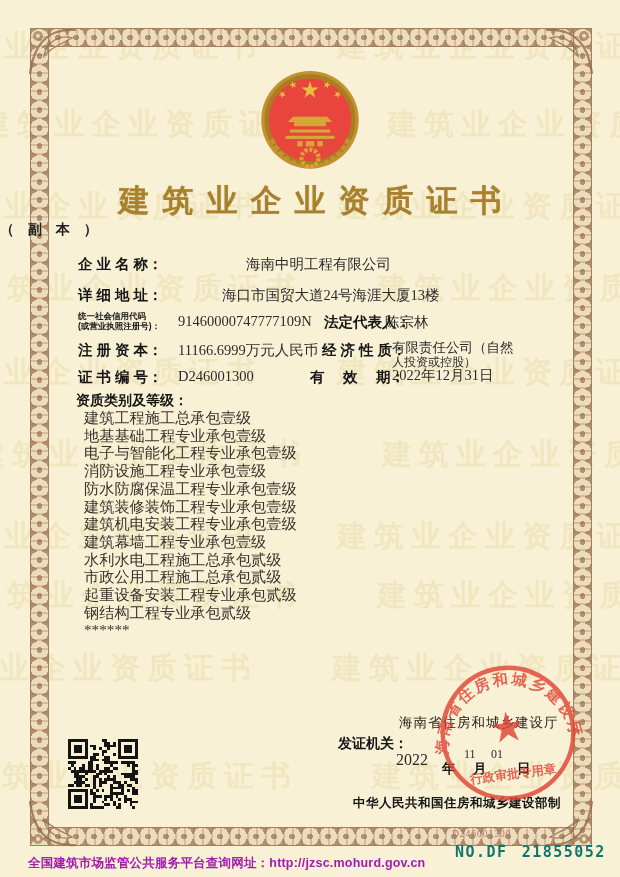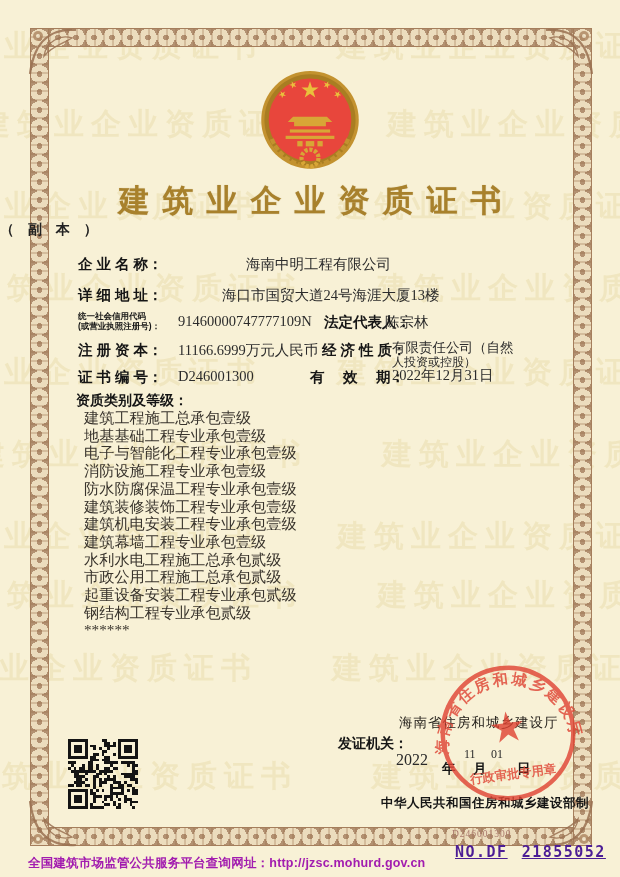--- a/index.html
+++ b/index.html
@@ -46,21 +46,21 @@
   .qual-list div{font-family:"Liberation Serif", serif;color:#38332c;font-size:15.2px;line-height:17.7px;white-space:nowrap;}
 
   .issue-auth{font-size:13.5px;color:#24201b;letter-spacing:1px;}
   .issue-lbl{font-size:14px;}
   .date-num{font-size:16px;color:#2a2a2a;}
   .date-unit{font-family:"Liberation Sans", sans-serif;font-weight:bold;font-size:13.5px;color:#151515;}
   .made-by{font-family:"Liberation Sans", sans-serif;font-weight:bold;font-size:12.5px;color:#151515;letter-spacing:.5px;}
 
   .seal{position:absolute;left:424px;top:649px;width:168px;height:168px;opacity:.88;pointer-events:none;}
   .faint-serial{font-size:9.5px;color:#ab7a6d;letter-spacing:1px;font-family:"Liberation Serif", serif;}
-  .serial{font-family:"DejaVu Sans Mono", monospace;font-weight:bold;font-size:15px;color:#4c1d95;letter-spacing:1.5px;text-decoration:underline;}
+  .serial{font-family:"DejaVu Sans Mono", monospace;font-weight:bold;font-size:15px;color:#0f766e;letter-spacing:1.5px;}
   .query{font-family:"Liberation Sans", sans-serif;font-weight:bold;font-size:12.5px;color:#a21caf;letter-spacing:.2px;}
 
   .qr{position:absolute;left:68px;top:739px;width:70px;height:70px;}
 </style>
 </head>
 <body>
 
 <div class="page">
 
   <div class="wm" style="left:-70px;top:26px;">建筑业企业资质证书　　建筑业企业资质证书　　建筑业企业资质证书</div>
@@ -195,21 +195,21 @@
   </div>
 
   <div class="abs val issue-auth" style="left:399px;top:714px;">海南省住房和城乡建设厅</div>
   <div class="abs lbl issue-lbl" style="left:338px;top:735px;">发证机关：</div>
   <div class="abs val date-num" style="left:396px;top:751px;">2022</div>
   <div class="abs val date-num" style="left:464px;top:747px;font-size:12px;">11</div>
   <div class="abs val date-num" style="left:491px;top:747px;font-size:12px;">01</div>
   <div class="abs date-unit" style="left:442px;top:760px;">年</div>
   <div class="abs date-unit" style="left:473px;top:760px;">月</div>
   <div class="abs date-unit" style="left:517px;top:760px;">日</div>
-  <div class="abs made-by" style="left:353px;top:795px;margin-left:28px;">中华人民共和国住房和城乡建设部制</div>
+  <div class="abs made-by" style="left:353px;top:795px;">中华人民共和国住房和城乡建设部制</div>
 
   <div class="seal">
     <svg viewBox="0 0 170 170" width="168" height="168">
       <defs>
           <path id="sealArc" d="M 23,110 A 63,63 0 1 1 147,110" fill="none"></path>
         <path id="st2" d="M0,-1 L0.2245,-0.309 L0.951,-0.309 L0.363,0.118 L0.588,0.809 L0,0.382 L-0.588,0.809 L-0.363,0.118 L-0.951,-0.309 L-0.2245,-0.309 Z"></path>
       </defs>
       <g transform="rotate(-7 85 85)" opacity=".92">
         <circle cx="85" cy="85" r="66" fill="none" stroke="#e04434" stroke-width="4.5"></circle>
         <use href="#st2" transform="translate(85,80) scale(17)" fill="#e04434"></use>

